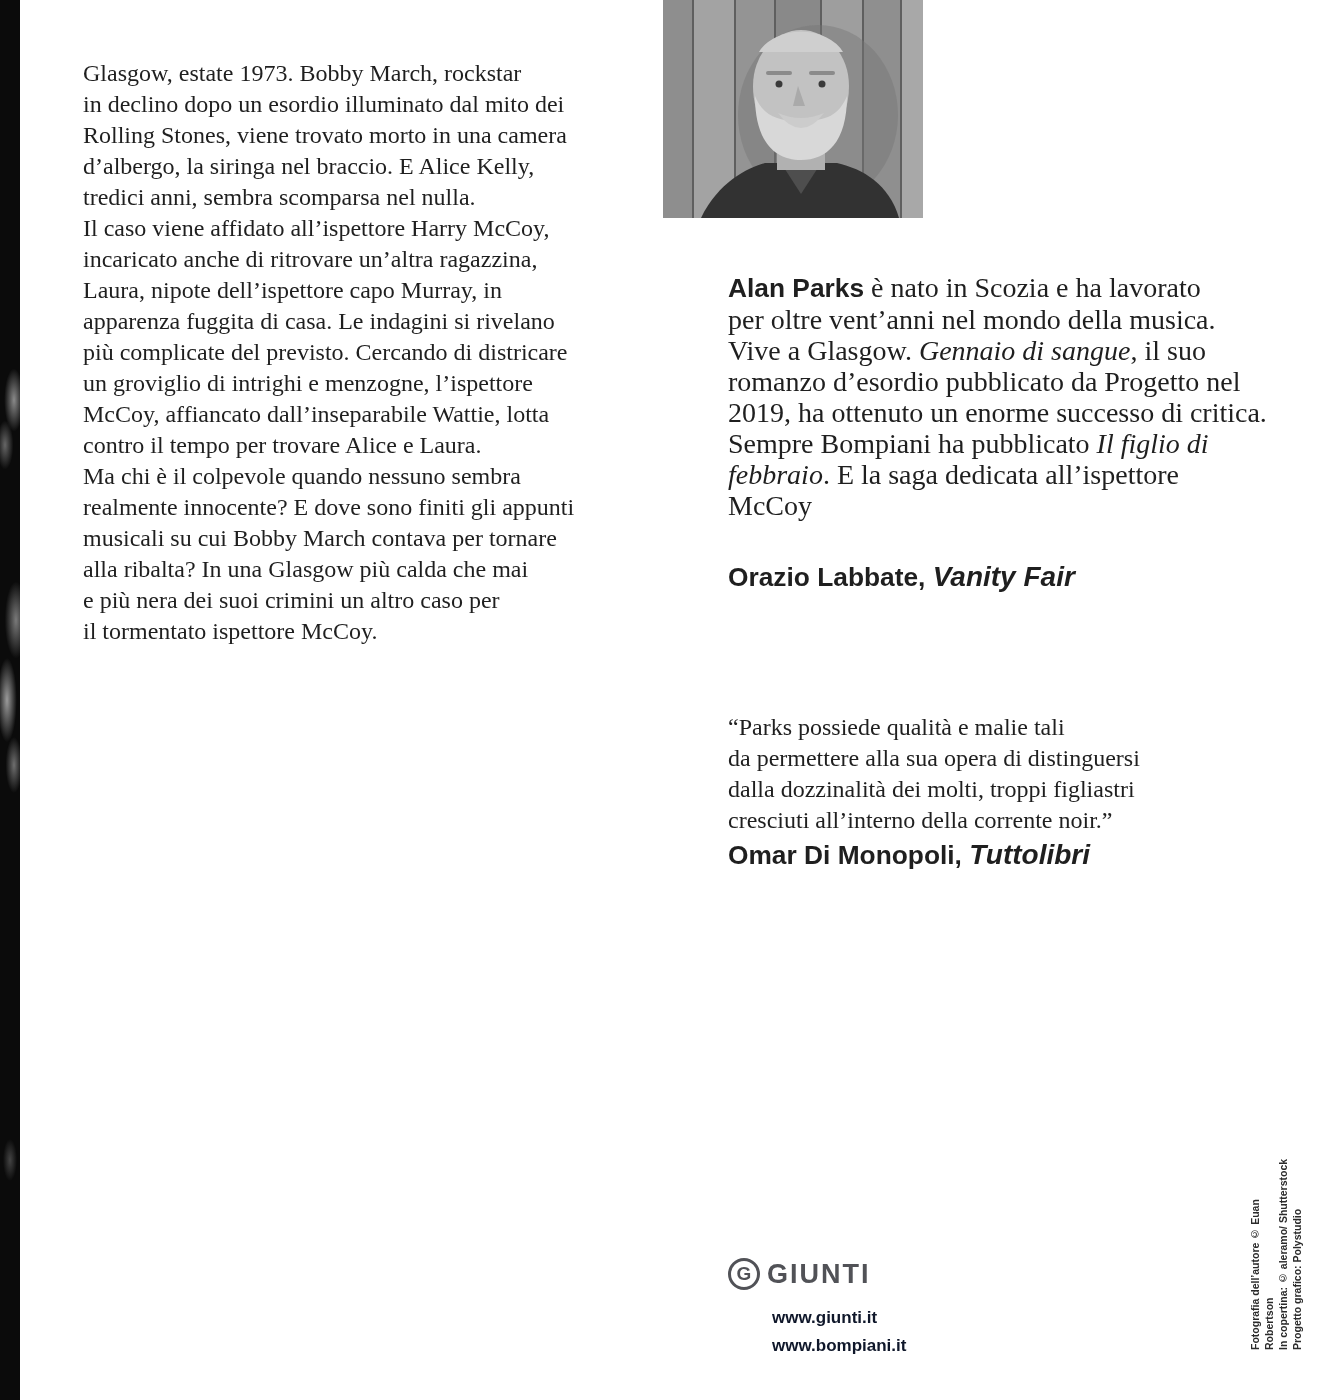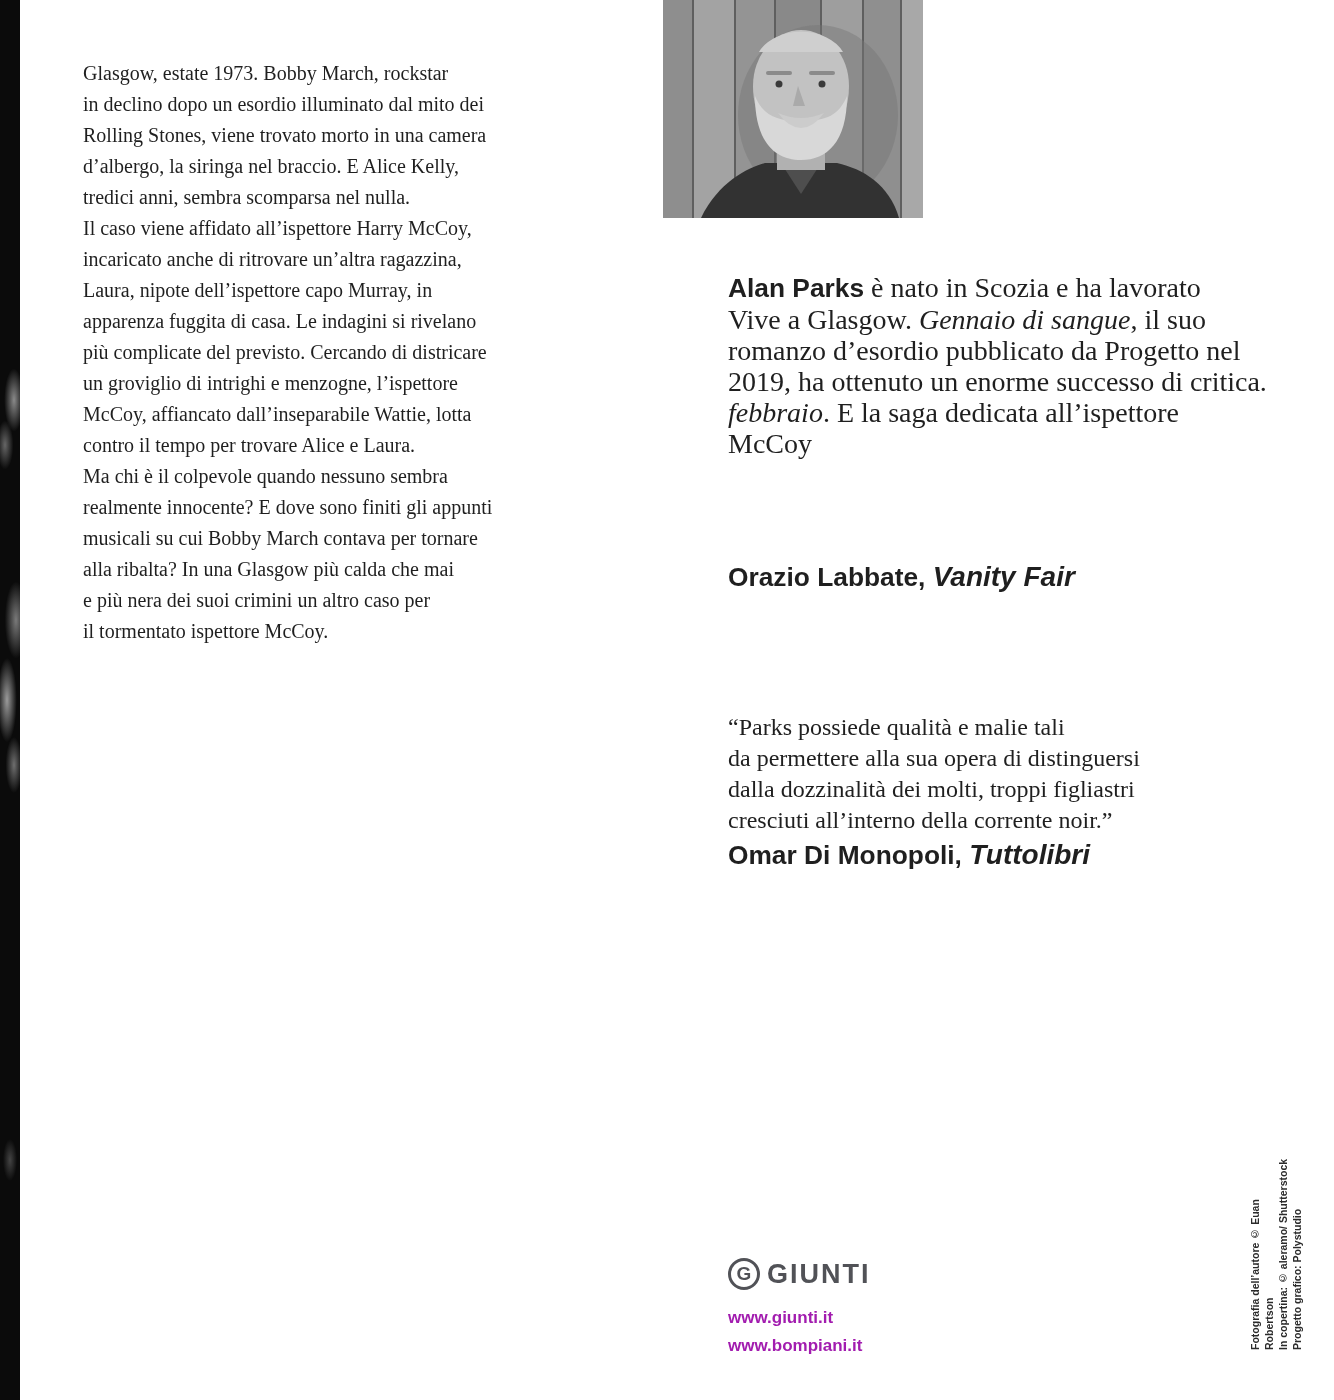--- a/index.html
+++ b/index.html
@@ -22,21 +22,21 @@
       radial-gradient(12px 35px at 5px 445px, #666666, rgba(102,102,102,0) 70%),
       radial-gradient(16px 55px at 16px 620px, #7a7a7a, rgba(122,122,122,0) 70%),
       radial-gradient(14px 60px at 7px 700px, #9b9b9b, rgba(155,155,155,0) 70%),
       radial-gradient(12px 40px at 14px 765px, #6f6f6f, rgba(111,111,111,0) 70%),
       radial-gradient(10px 30px at 10px 1160px, #444444, rgba(68,68,68,0) 70%);
   }
 
   .synopsis {
     position: absolute; left: 83px; top: 58px;
     width: 560px;
-    font-size: 20px; line-height: 31px;
+    font-size: 24px; line-height: 31px;
     white-space: pre-line;
   }
 
   .photo {
     position: absolute; left: 663px; top: 0;
     width: 260px; height: 218px;
     overflow: hidden;
   }
   .photo svg { display: block; width: 100%; height: 100%; }
 
@@ -91,21 +91,22 @@
   }
   .logo-text {
     font-family: "Liberation Sans", sans-serif;
     font-weight: bold; font-size: 27px;
     letter-spacing: 2px;
   }
   .site {
     font-family: "Liberation Sans", sans-serif;
     font-weight: bold; font-size: 17px;
     line-height: 28px;
-    color: #a21caf;
+    color: #0f172a;
+    margin-left: 44px;
   }
 
   .credits {
     position: absolute; left: 1248px; top: 1150px;
     height: 200px;
     writing-mode: vertical-rl;
     transform: rotate(180deg);
     font-family: "Liberation Sans", sans-serif;
     font-weight: bold; font-size: 10.5px;
     line-height: 14px;
@@ -177,23 +178,25 @@
       <circle cx="159" cy="84" r="3.5" fill="#3a3a3a"></circle>
       <rect x="103" y="71" width="26" height="4" rx="2" fill="#8b8b8b"></rect>
       <rect x="146" y="71" width="26" height="4" rx="2" fill="#8b8b8b"></rect>
 
       <path d="M135,86 l7,20 h-12 z" fill="#aaaaaa"></path>
     </svg>
   </div>
 
   <div class="bio">
       <div><span class="bold-sans">Alan Parks</span><span> è nato in Scozia e ha lavorato</span></div>
+      <div><span>per oltre vent’anni nel mondo della musica.</span></div>
       <div><span>Vive a Glasgow. </span><span class="italic">Gennaio di sangue</span><span>, il suo</span></div>
       <div><span>romanzo d’esordio pubblicato da Progetto nel</span></div>
       <div><span>2019, ha ottenuto un enorme successo di critica.</span></div>
+      <div><span>Sempre Bompiani ha pubblicato </span><span class="italic">Il figlio di</span></div>
       <div><span class="italic">febbraio</span><span>. E la saga dedicata all’ispettore McCoy</span></div>
     </div>
 
   <div class="quote quote-1">
     <div class="quote-attr">
         <div><span class="bold-sans">Orazio Labbate, </span><span class="bold-italic-sans">Vanity Fair</span></div>
       </div>
   </div>
 
   <div class="quote quote-2">

